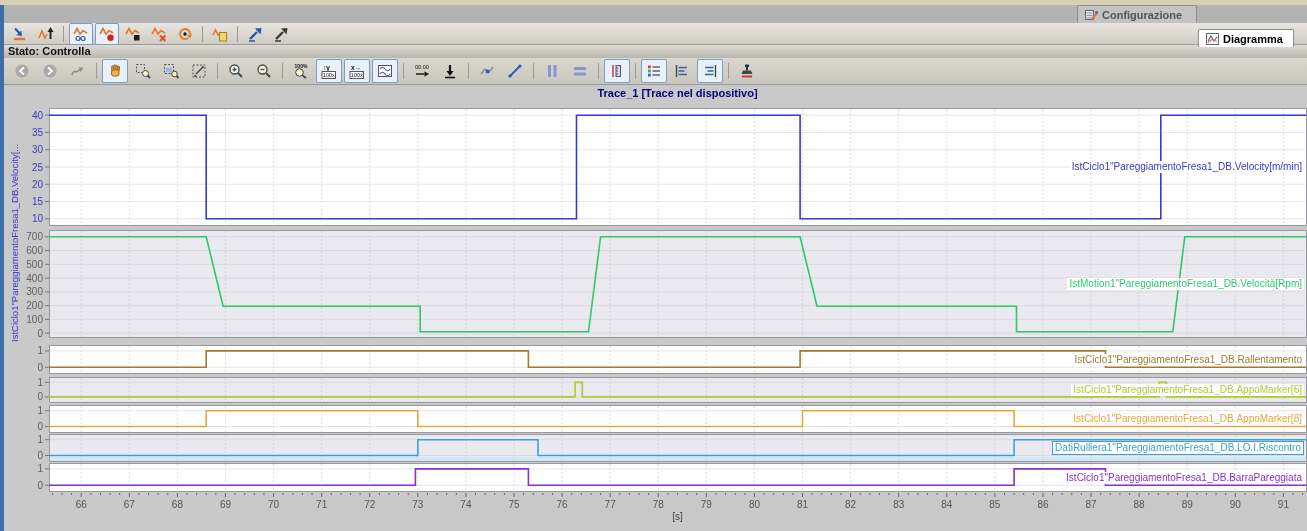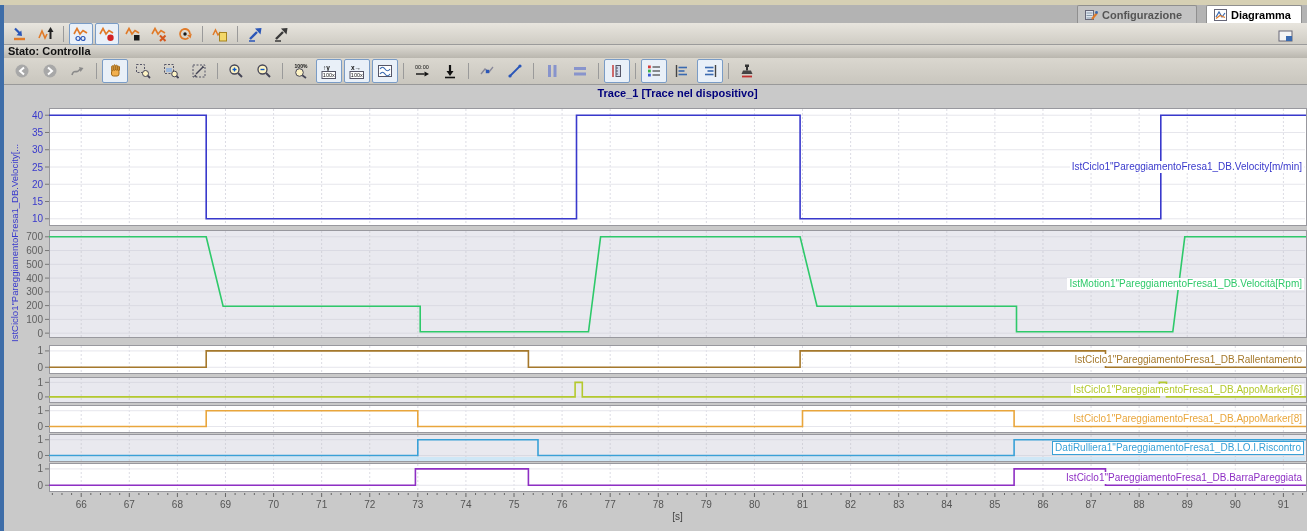--- a/index.html
+++ b/index.html
@@ -5,21 +5,21 @@
   html,body{margin:0;padding:0;background:#888;}
   #app{position:relative;width:1307px;height:531px;background:#c9c9c9;
        font-family:"Liberation Sans",sans-serif;overflow:hidden;}
   .left-strip{position:absolute;left:0;top:0;bottom:0;width:4px;background:#3e6da8;z-index:30;}
   .top-strip{position:absolute;left:0;top:0;right:0;height:5px;background:#d6d0b4;z-index:31;}
   .tabbar{position:absolute;left:4px;top:5px;right:0;height:18px;background:#b3b3b3;z-index:5;}
   .tab{position:absolute;top:0;height:18px;display:flex;align-items:center;gap:4px;
        padding:0 7px;font-size:11px;font-weight:bold;border:1px solid #8f8f8f;border-bottom:none;
        border-radius:2px 2px 0 0;box-sizing:border-box;cursor:default;}
   .tab.inactive{background:#c3c3c3;color:#555;right:110px;width:120px;}
-  .tab.active{background:#ffffff;color:#000;right:5px;width:96px;}
+  .tab.active{background:#ffffff;color:#000;right:13px;width:96px;margin-top:24px;}
   .toolbar1{position:absolute;left:4px;top:23px;right:0;height:22px;
             background:linear-gradient(#e8e5de,#cfccc4);border-bottom:1px solid #9b9b9b;
             display:flex;align-items:center;padding-left:3px;box-sizing:border-box;}
   .statusbar{position:absolute;left:4px;top:45px;right:0;height:13px;
              background:linear-gradient(#dedbd4,#b9b6ae);border-bottom:1px solid #999;
              font-size:11px;font-weight:bold;color:#111;padding-left:4px;line-height:13px;}
   .toolbar2{position:absolute;left:4px;top:58px;right:0;height:27px;
             background:linear-gradient(#dad7cf,#c9c6be);border-bottom:1px solid #999;
             display:flex;align-items:center;padding-left:4px;box-sizing:border-box;}
   .tb-btn{width:22px;height:20px;display:inline-flex;align-items:center;justify-content:center;

